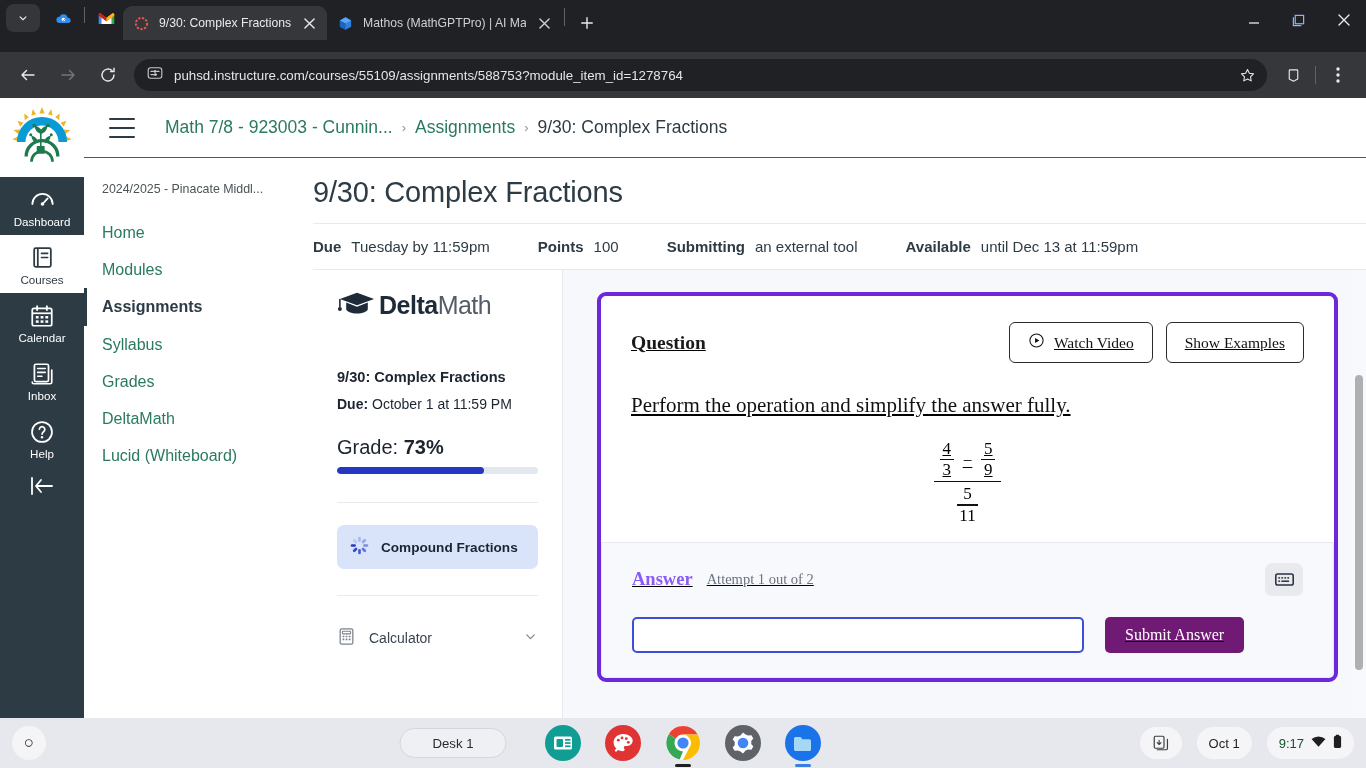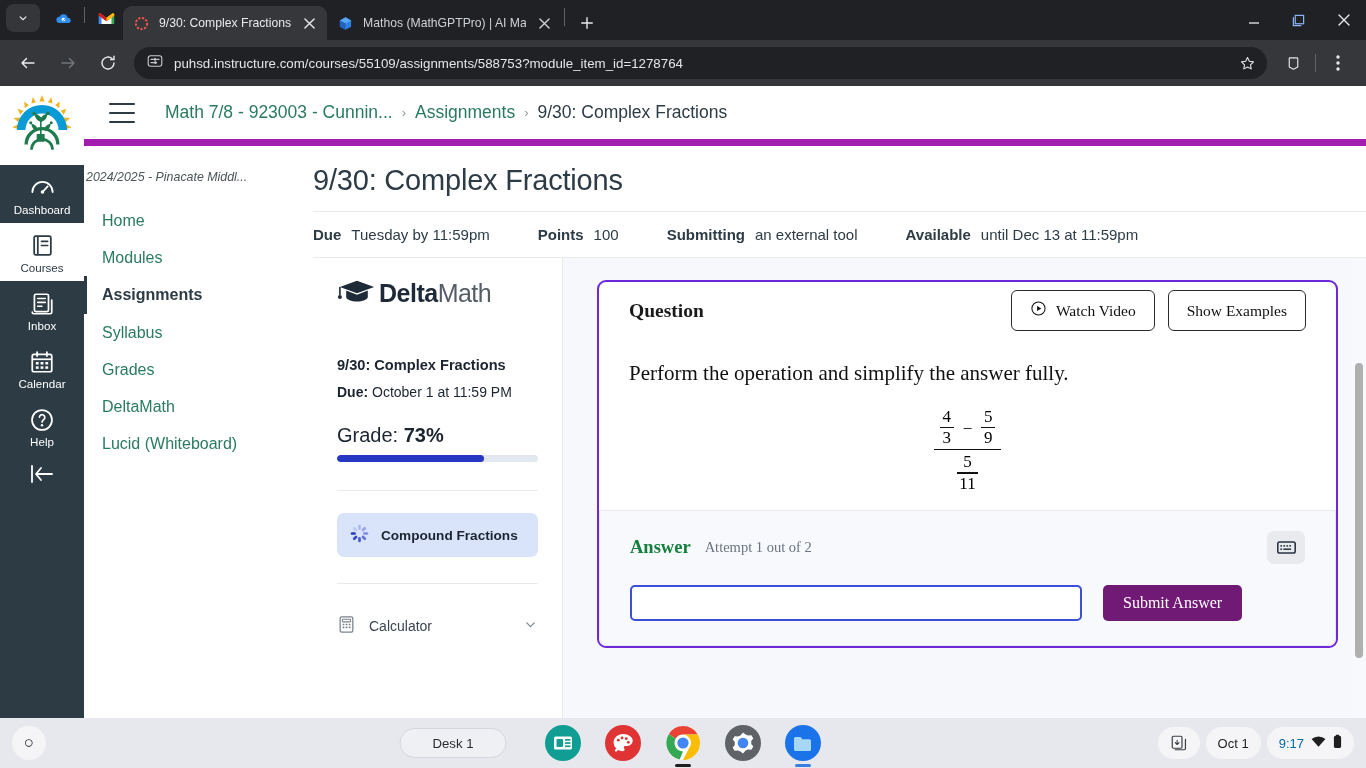--- a/index.html
+++ b/index.html
@@ -41,21 +41,21 @@
     text-overflow: clip; max-width: 163px;
   }
   .tab.inactive .tab-title { color: #cdd0d4; }
   .tab-close { width: 20px; height: 20px; margin-left: 8px; display:flex; align-items:center; justify-content:center; border-radius:50%; cursor:pointer; }
   .tab-sep { width:1px; height:18px; background:#5f6368; align-self:center; margin: 0 2px 6px 2px;}
   .newtab { width: 28px; height: 28px; display:flex; align-items:center; justify-content:center; margin: 0 0 3px 6px; border-radius: 50%; cursor:pointer;}
 
   .wincontrols { position: absolute; right: 0; top: 0; height: 40px; display: flex; align-items: center; }
   .wc { width: 45px; height: 34px; display:flex; align-items:center; justify-content:center; cursor:pointer; }
 
-  .toolbar { height: 46px; background: #35373a; display: flex; align-items: center; padding: 0 8px; }
+  .toolbar { height: 46px; background: #35373a; display: flex; align-items: center; padding: 0 8px; margin-top: 12px; }
   .tb-icon { width: 30px; height: 30px; border-radius: 50%; display:flex; align-items:center; justify-content:center; margin: 0 5px; cursor:pointer;}
   .omnibox {
     flex: 1; height: 32px; background: #202124; border-radius: 16px;
     display: flex; align-items: center; padding: 0 6px 0 13px; margin: 0 6px;
   }
   .omni-url { flex: 1; font-size: 13.3px; color: #e3e5e8; margin-left: 11px; white-space: nowrap; overflow: hidden; }
   .omni-act { width: 28px; height: 28px; display:flex; align-items:center; justify-content:center; border-radius:50%; cursor:pointer;}
   .tb-sep { width:1px; height:18px; background:#5f6368; margin: 0 2px; }
 
   
@@ -67,31 +67,31 @@
   .gnav-item {
     width: 84px; padding: 9px 0 7px 0; display:flex; flex-direction: column; align-items:center;
     color: #fff; font-size: 11.6px; cursor: pointer; gap: 2px;
   }
   .gnav-item.active { background: #fff; color: #2d3b45; }
   .gnav-item .gi { height: 27px; display:flex; align-items:center; justify-content:center; }
   .gnav-collapse { width: 84px; padding-top: 8px; display:flex; justify-content:center; cursor:pointer; }
 
   
   .canvas-main { flex: 1; display: flex; flex-direction: column; min-width: 0; }
-  .crumbbar { height: 60px; display: flex; align-items: center; padding-left: 25px; border-bottom: 7px solid #a21caf; text-align: center; }
+  .crumbbar { height: 60px; display: flex; align-items: center; padding-left: 25px; border-bottom: 1px solid #a21caf; text-align: center; }
   .hamburger { width: 26px; height: 20px; display:flex; flex-direction:column; justify-content:space-between; margin-right: 30px; cursor:pointer;}
   .hamburger span { display:block; height:2px; background:#2d3b45; border-radius:1px; }
   .crumbs { display:flex; align-items:center; font-size: 17.5px; }
   .crumb-link { color: #2a7a5f; cursor:pointer; }
   .crumb-cur { color: #2d3b45; }
   .crumb-sep { color: #8b959b; margin: 0 9px; font-size: 13px; }
 
   .below { flex: 1; display: flex; min-height: 0; }
   .coursenav { width: 214px; flex: 0 0 214px; padding-top: 24px; background:#fff; }
-  .term { font-size: 12.4px; color: #4b5457; font-style: italic; padding-left: 2px; margin-bottom: 18px; white-space: nowrap; overflow: hidden; }
+  .term { font-size: 12.4px; color: #4b5457; padding-left: 18px; margin-bottom: 18px; white-space: nowrap; overflow: hidden; }
   .cn-item {
     font-size: 16px; color: #2a7a5f; padding: 9px 0 9px 18px; cursor: pointer; line-height: 1.2;
   }
   .cn-item.active { color: #2d3b45; font-weight: bold; border-left: 3px solid #2d3b45; padding-left: 15px; }
 
   .assign { flex: 1; min-width: 0; padding-left: 15px; display:flex; flex-direction:column; }
   .assign-title { font-size: 29px; color: #2d3b45; font-weight: 400; padding: 18px 0 14px 0; letter-spacing: -0.2px;}
   .meta {
     border-top: 1px solid #e8eaec; border-bottom: 1px solid #e8eaec;
     display: flex; align-items: center; gap: 0; padding: 14px 0; font-size: 15px; color: #2d3b45;
@@ -120,21 +120,21 @@
   .dm-chip {
     background: #d9e4fb; border-radius: 7px; padding: 11px 13px; display:flex; align-items:center; gap: 12px;
     font-size: 13.6px; font-weight: bold; color: #1c2430; cursor: pointer; margin-bottom: 26px;
   }
   .dm-row { display:flex; align-items:center; gap: 13px; font-size: 14px; color: #3b4450; padding: 9px 0; cursor: pointer; }
   .dm-row .grow { flex: 1; }
   .dm-logout { color: #2637c4; cursor:pointer; }
 
   
   .dm-main { flex: 1; min-width: 0; background: #f6f8fc; padding: 22px 28px 0 34px; position: relative; overflow: hidden; }
-  .qcard { background: #fff; border: 2px solid #6d28d9; border-radius: 9px; padding: 8px 30px 0 30px; }
+  .qcard { background: #fff; border: 4px solid #6d28d9; border-radius: 9px; padding: 26px 30px 0 30px; text-decoration: underline; }
   .qhead { display: flex; align-items: center; }
   .qhead-title { font-family: "Liberation Serif", serif; font-size: 19.5px; font-weight: bold; color: #1a1a1a; }
   .qbtns { margin-left: auto; display: flex; gap: 13px; }
   .qbtn {
     border: 1px solid #2b2b2b; border-radius: 6px; background: #fff; padding: 9px 18px;
     font-family: "Liberation Serif", serif; font-size: 15.5px; color: #111; cursor: pointer;
     display:flex; align-items:center; gap: 9px;
   }
   .qprompt { font-family: "Liberation Serif", serif; font-size: 21px; color: #111; margin: 30px 0 0 0; }
 
@@ -146,21 +146,21 @@
   .frac { display:inline-flex; flex-direction: column; align-items:center; font-size: 17px; line-height: 1.05; }
   .frac .t { padding: 0 2px; }
   .frac .bar { height: 1.3px; background: #111; width: 100%; min-width: 14px; margin: 1px 0; }
   .minus { font-size: 17px; line-height: 1; position: relative; top: 1px; }
 
   .answer-box {
     background: #f7f9fc; border: 1px solid #e6e9ef; border-top: 1px solid #e6e9ef;
     margin: 0 -30px; padding: 20px 30px 24px 30px; border-radius: 0 0 8px 8px;
   }
   .ans-head { display:flex; align-items:center; }
-  .ans-title { font-family: "Liberation Serif", serif; font-size: 18.5px; font-weight: bold; color: #15803d; }
+  .ans-title { font-family: "Liberation Serif", serif; font-size: 18.5px; font-weight: bold; color: #8b5cf6; }
   .ans-attempt { font-family: "Liberation Serif", serif; font-size: 14.5px; color: #6c7380; margin-left: 14px; }
   .kbd-btn {
     margin-left: auto; width: 38px; height: 33px; background: #e8eaee; border-radius: 7px;
     display:flex; align-items:center; justify-content:center; cursor:pointer;
   }
   .ans-row { display:flex; align-items:center; gap: 21px; margin-top: 21px; }
   .ans-input {
     flex: 0 0 452px; height: 36px; background: #fff; border: 2px solid #3b4fd8; border-radius: 5px;
     outline: none; padding: 0 10px; font-size: 15px; font-family: "Liberation Serif", serif;
   }
@@ -182,24 +182,24 @@
   .launcher span { font-size: 17px; color: #1f1f1f; }
   .desk-pill {
     position:absolute; left: 50%; transform: translateX(-50%); margin-left: -230px;
     background: #eef0f3; border: 1px solid #d3d6dc; border-radius: 17px; height: 30px;
     display:flex; align-items:center; padding: 0 32px; font-size: 13.2px; color: #2b2b2b; cursor:pointer;
   }
   .apps { position:absolute; left: 50%; transform: translateX(-50%); display:flex; align-items:center; gap: 22px; }
   .app { width: 38px; height: 38px; border-radius: 50%; display:flex; align-items:center; justify-content:center; cursor:pointer; position: relative;}
   .app .under { position:absolute; bottom:-5px; left:50%; transform:translateX(-50%); width: 16px; height: 3px; border-radius:2px; background:#1f1f1f;}
   .app .under.blue { background:#3b7de0;}
-  .tray { margin-left: auto; display:flex; align-items:center; gap: 6px; }
+  .tray { margin-left: auto; display:flex; align-items:center; gap: 15px; }
   .tray-btn { height: 32px; border-radius: 16px; background: #f5f5f7; display:flex; align-items:center; padding: 0 12px; gap: 7px; cursor:pointer;}
   .tray-date { font-size: 13px; color: #1f1f1f; }
-  .tray-time { font-size: 13px; color: #0369a1; }
+  .tray-time { font-size: 13px; color: #14532d; }
 </style>
 </head>
 <body>
 
 <div class="browser">
 
   <div class="tabstrip">
     <div class="tabstrip-left">
       <div class="chev-btn">
         <svg width="14" height="14" viewBox="0 0 24 24">
@@ -393,45 +393,45 @@
               <path d="M7.5 3v18" stroke="#2d3b45" stroke-width="1.7"></path>
               <path d="M11 8h6M11 12h6" stroke="#2d3b45" stroke-width="1.6" stroke-linecap="round"></path>
             </svg>
         </span>
         <span>Courses</span>
       </div>
 
       <div class="gnav-item">
         <span class="gi">
           <svg width="26" height="26" viewBox="0 0 24 24">
-              <rect x="5" y="3" width="13" height="16" rx="1.4" fill="none" stroke="#fff" stroke-width="1.6"></rect>
-              <path d="M8 7h7M8 10.5h7M8 14h4" stroke="#fff" stroke-width="1.4" stroke-linecap="round"></path>
-              <path d="M3 19.5c0 .8.7 1.5 1.5 1.5h15c.8 0 1.5-.7 1.5-1.5V8.5" fill="none" stroke="#fff" stroke-width="1.6" stroke-linecap="round"></path>
-            </svg>
-        </span>
-        <span>Inbox</span>
-      </div>
-
-      <div class="gnav-item">
-        <span class="gi">
-          <svg width="26" height="26" viewBox="0 0 24 24">
               <rect x="3" y="5" width="18" height="16" rx="1.6" fill="none" stroke="#fff" stroke-width="1.6"></rect>
               <path d="M3 9.5h18" stroke="#fff" stroke-width="1.6"></path>
               <path d="M7.5 3v3.5M16.5 3v3.5" stroke="#fff" stroke-width="1.7" stroke-linecap="round"></path>
               <g fill="#fff">
                 <rect x="6.3" y="12" width="2.6" height="2.3"></rect>
                 <rect x="10.7" y="12" width="2.6" height="2.3"></rect>
                 <rect x="15.1" y="12" width="2.6" height="2.3"></rect>
                 <rect x="6.3" y="16" width="2.6" height="2.3"></rect>
                 <rect x="10.7" y="16" width="2.6" height="2.3"></rect>
                 <rect x="15.1" y="16" width="2.6" height="2.3"></rect>
               </g>
             </svg>
         </span>
         <span>Calendar</span>
+      </div>
+
+      <div class="gnav-item">
+        <span class="gi">
+          <svg width="26" height="26" viewBox="0 0 24 24">
+              <rect x="5" y="3" width="13" height="16" rx="1.4" fill="none" stroke="#fff" stroke-width="1.6"></rect>
+              <path d="M8 7h7M8 10.5h7M8 14h4" stroke="#fff" stroke-width="1.4" stroke-linecap="round"></path>
+              <path d="M3 19.5c0 .8.7 1.5 1.5 1.5h15c.8 0 1.5-.7 1.5-1.5V8.5" fill="none" stroke="#fff" stroke-width="1.6" stroke-linecap="round"></path>
+            </svg>
+        </span>
+        <span>Inbox</span>
       </div>
 
 
 
       <div class="gnav-item">
         <span class="gi">
           <svg width="26" height="26" viewBox="0 0 24 24">
               <circle cx="12" cy="12" r="9.2" fill="none" stroke="#fff" stroke-width="1.6"></circle>
               <path d="M9.6 9.3a2.5 2.5 0 114.3 2c-1 .9-1.8 1.4-1.8 2.6" fill="none" stroke="#fff" stroke-width="1.6" stroke-linecap="round"></path>
               <circle cx="12" cy="16.8" r="1.1" fill="#fff"></circle>

